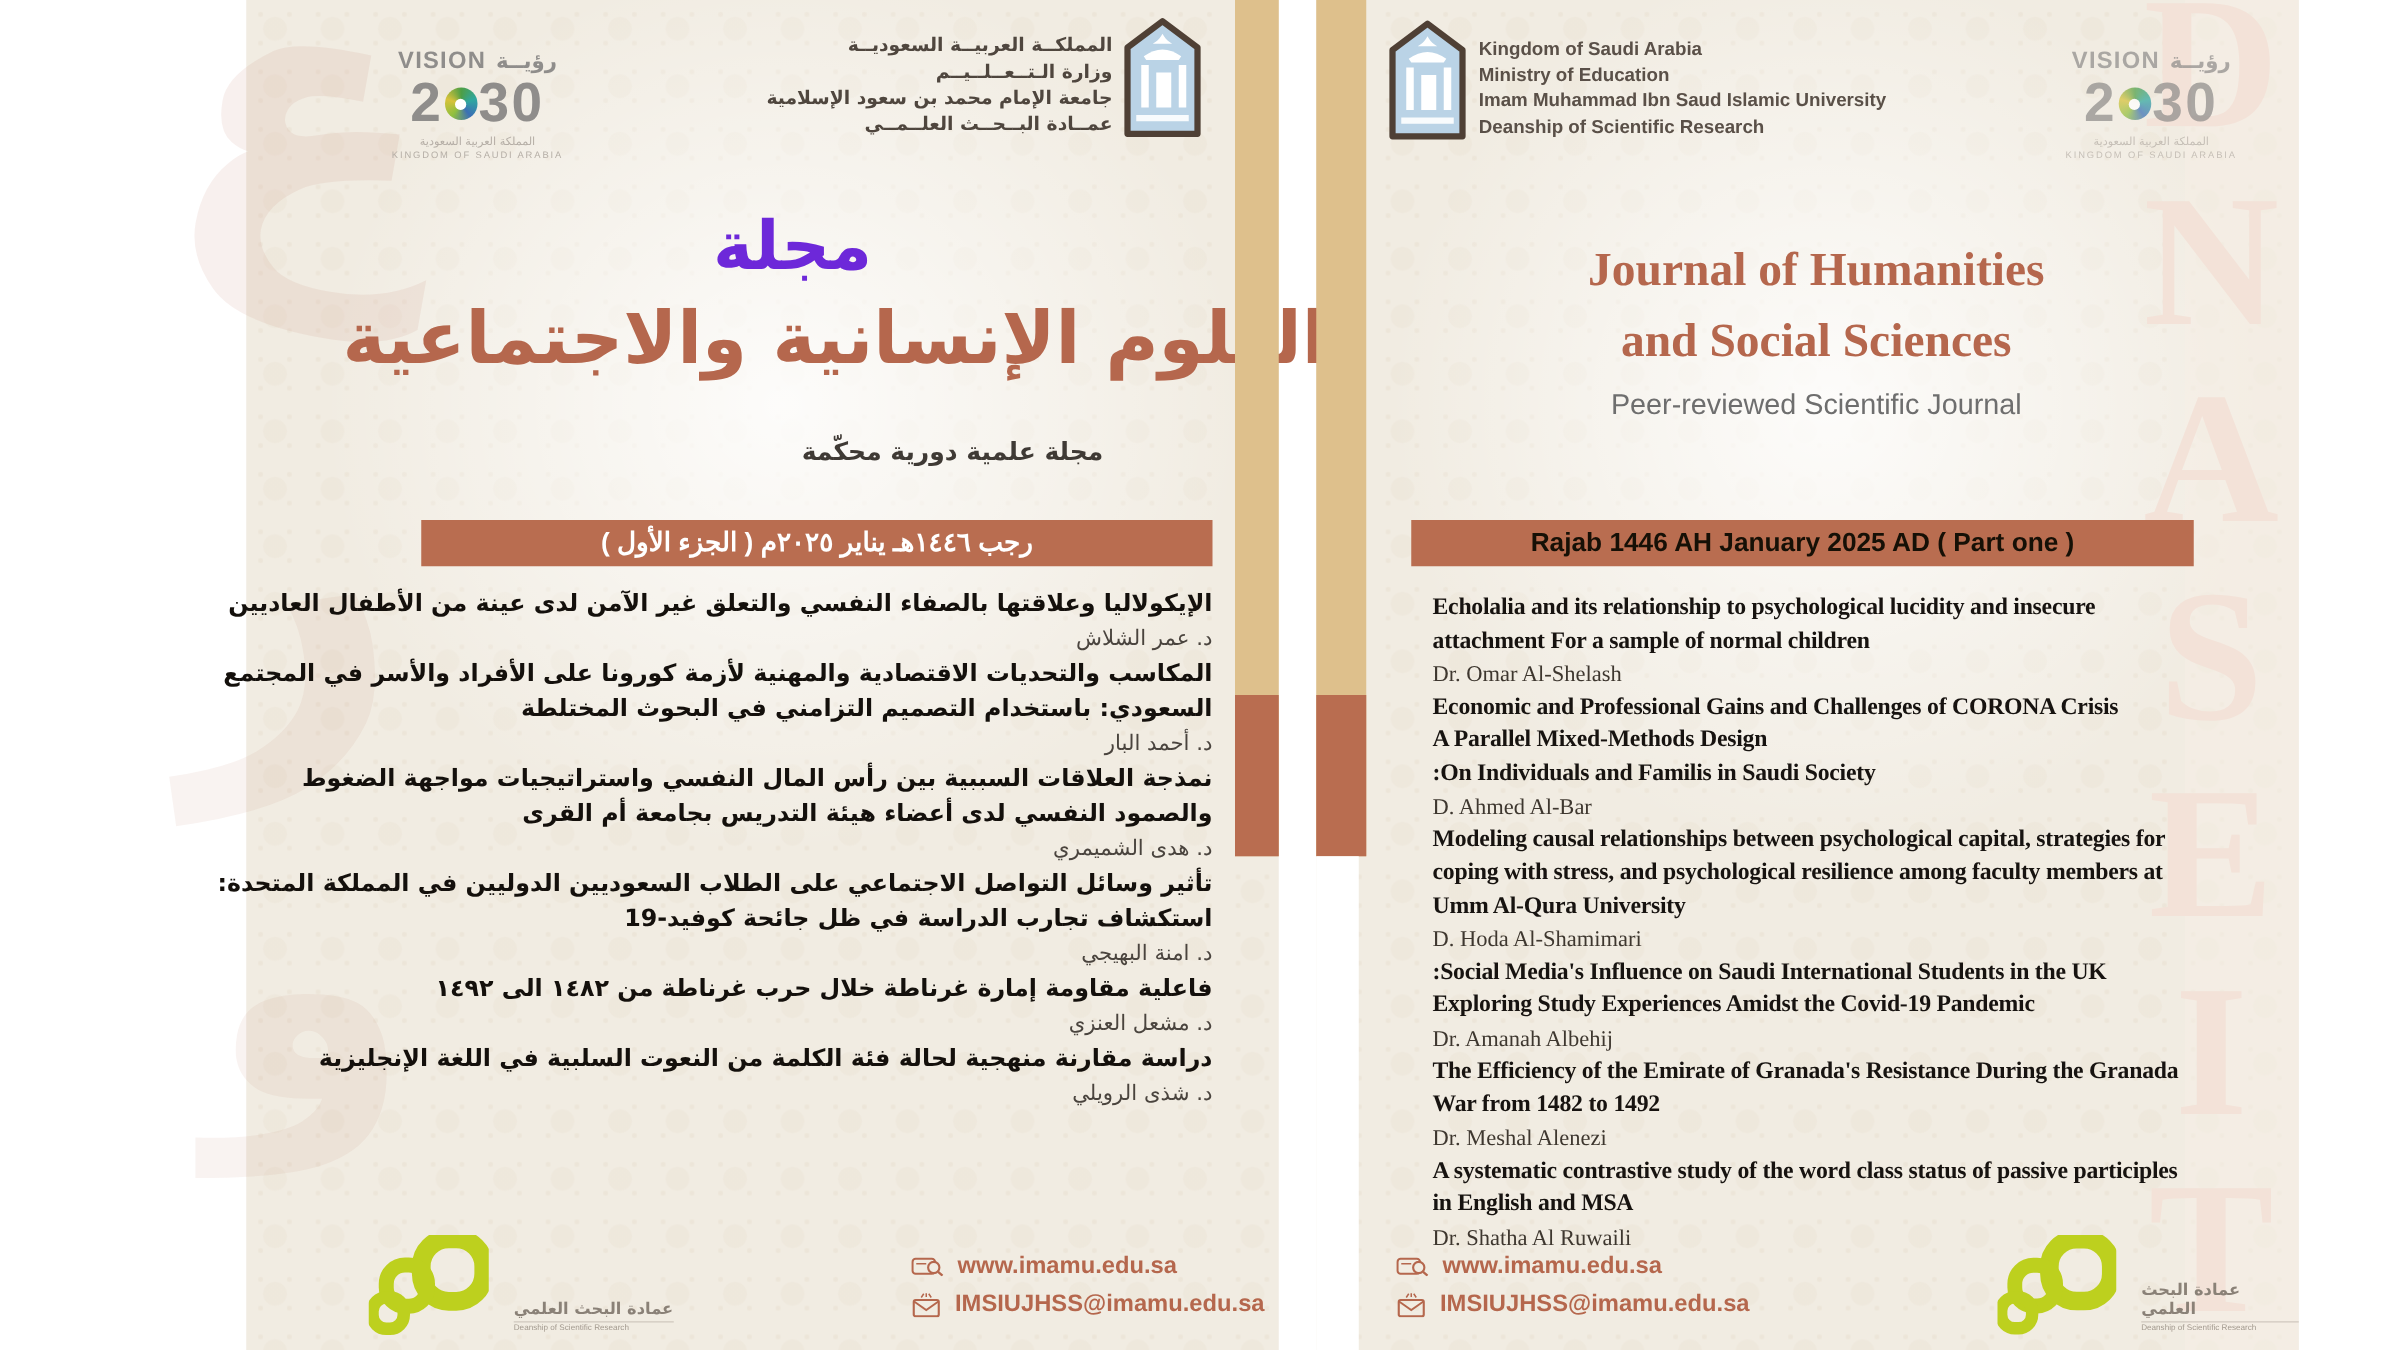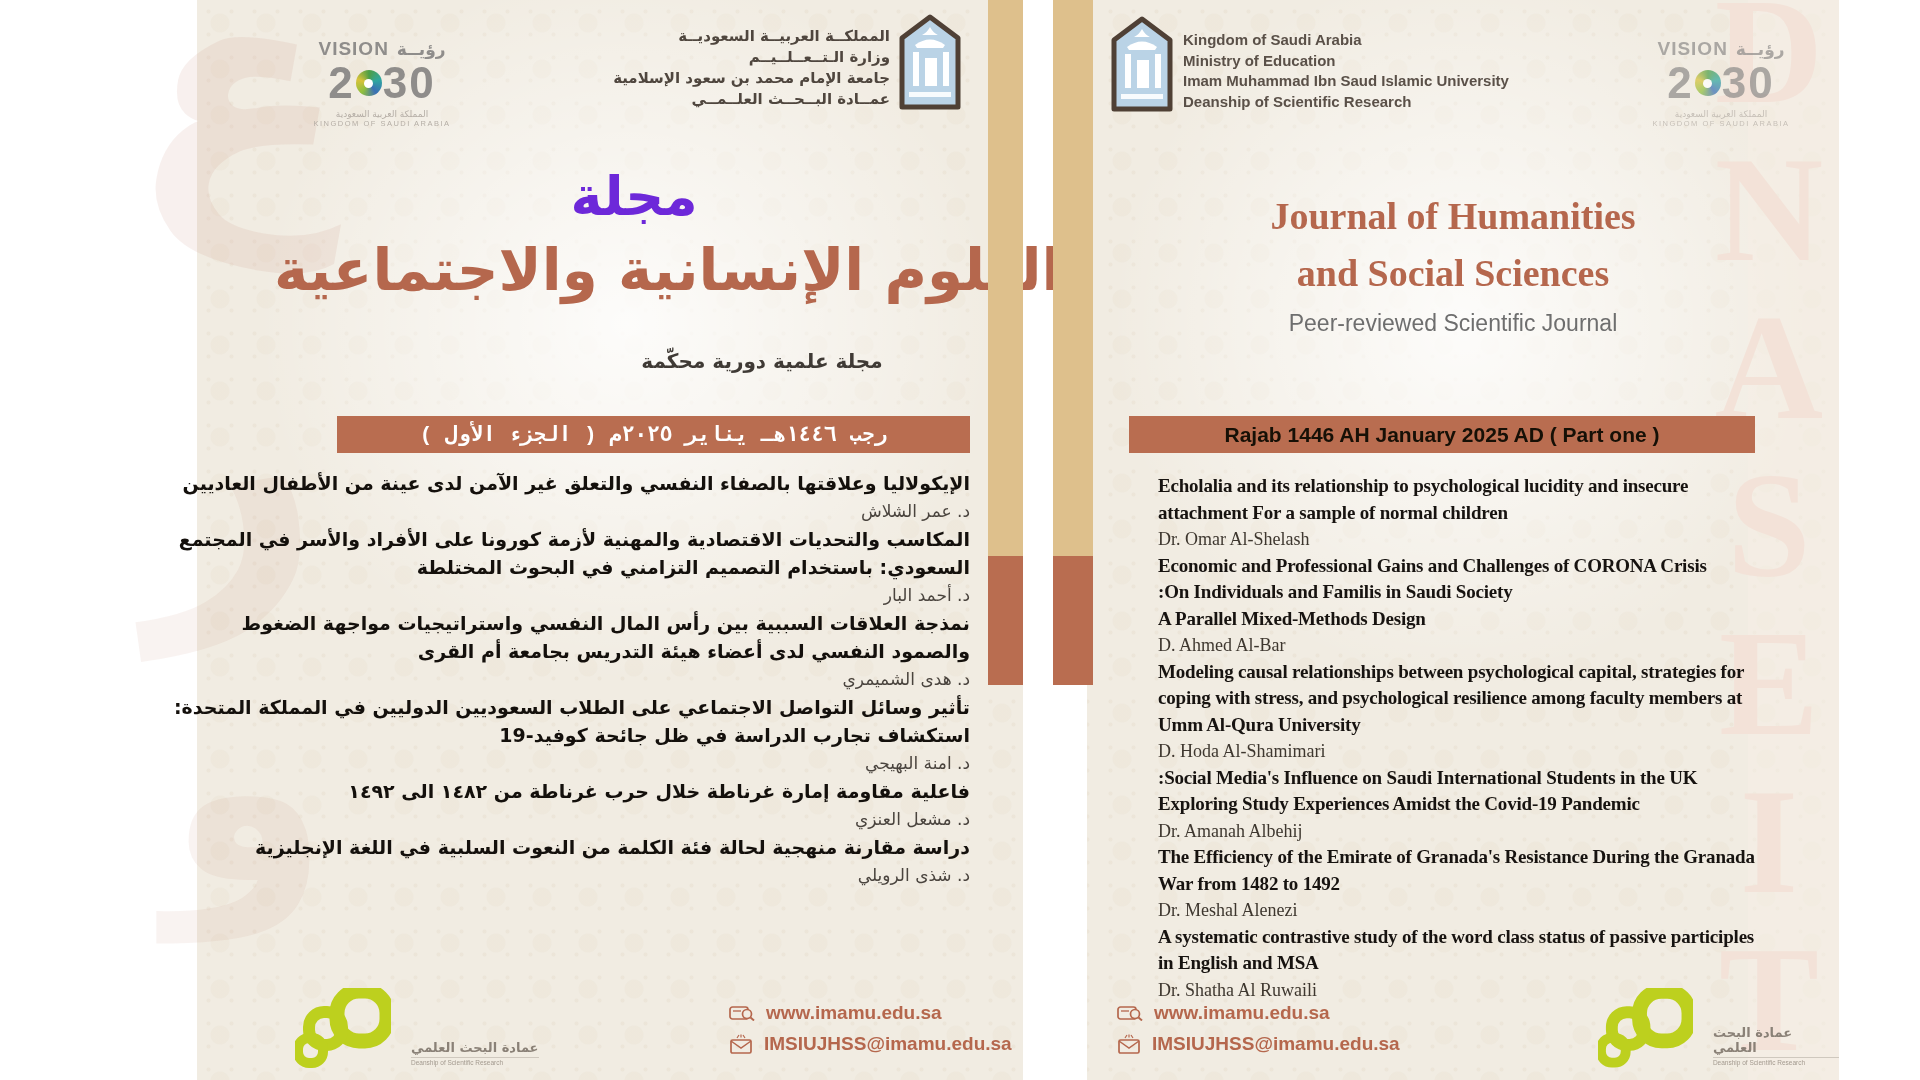--- a/index.html
+++ b/index.html
@@ -68,30 +68,30 @@
       font-size:20px; font-weight:bold; color:#3f3a35; }
   .en-title { left:93px; width:614px; text-align:center; font-family:"Liberation Serif", serif;
       font-size:38px; font-weight:bold; color:#b5674d; line-height:52px; }
   .en-title1 { top:190px; } .en-title2 { top:247px; }
   .en-subtitle { left:93px; width:614px; top:310px; text-align:center;
       font-size:23px; color:#6e6e6e; }
 
   
   .banner { top:416px; height:37px; background:#b96d50; display:flex;
       align-items:center; justify-content:center; font-weight:bold; font-size:21px; }
-  .ar-banner { left:140px; width:633px; color:#ffffff; font-family:Liberation Mono, monospace; }
+  .ar-banner { left:140px; width:633px; color:#ffffff; font-family:Liberation Sans, sans-serif; }
   .en-banner { left:76px; width:626px; color:#161006; }
 
   
   .ar-articles { left:140px; top:469px; width:633px; direction:rtl; text-align:right;
       font-family:"DejaVu Sans", sans-serif; line-height:28px; }
   .ar-articles .t { font-size:19px; font-weight:bold; color:#14100c; white-space:nowrap; }
   .ar-articles .a { font-size:17px; color:#4a443e; }
   .en-articles { left:93px; top:473px; width:625px; font-family:"Liberation Serif", serif;
-      line-height:26.5px;margin-left:12px; }
+      line-height:26.5px; }
   .en-articles .t { font-size:19px; font-weight:bold; color:#171310;
       letter-spacing:-0.2px; white-space:nowrap; }
   .en-articles .a { font-size:18px; color:#3e372f; white-space:nowrap; }
 
   
   .contact { display:flex; flex-direction:column; gap:5px; }
   .contact-left  { left:532px; top:1000px; }
   .contact-right { left:64px;  top:1000px; }
   .c-row { display:flex; align-items:center; gap:11px; height:26px;
       font-size:19px; font-weight:bold; color:#b5674d; }
@@ -266,22 +266,22 @@
     <div class="en-title en-title2">and Social Sciences</div>
     <div class="en-subtitle">Peer-reviewed Scientific Journal</div>
 
     <div class="banner en-banner">Rajab 1446 AH January 2025 AD ( Part one )</div>
 
     <div class="en-articles">
       <div class="t">Echolalia and its relationship to psychological lucidity and insecure</div>
       <div class="t">attachment For a sample of normal children</div>
       <div class="a">Dr. Omar Al-Shelash</div>
       <div class="t">Economic and Professional Gains and Challenges of CORONA Crisis</div>
+      <div class="t">A Parallel Mixed-Methods Design</div>
       <div class="t">:On Individuals and Familis in Saudi Society</div>
-      <div class="t">A Parallel Mixed-Methods Design</div>
       <div class="a">D. Ahmed Al-Bar</div>
       <div class="t">Modeling causal relationships between psychological capital, strategies for</div>
       <div class="t">coping with stress, and psychological resilience among faculty members at</div>
       <div class="t">Umm Al-Qura University</div>
       <div class="a">D. Hoda Al-Shamimari</div>
       <div class="t">:Social Media's Influence on Saudi International Students in the UK</div>
       <div class="t">Exploring Study Experiences Amidst the Covid-19 Pandemic</div>
       <div class="a">Dr. Amanah Albehij</div>
       <div class="t">The Efficiency of the Emirate of Granada's Resistance During the Granada</div>
       <div class="t">War from 1482 to 1492</div>

